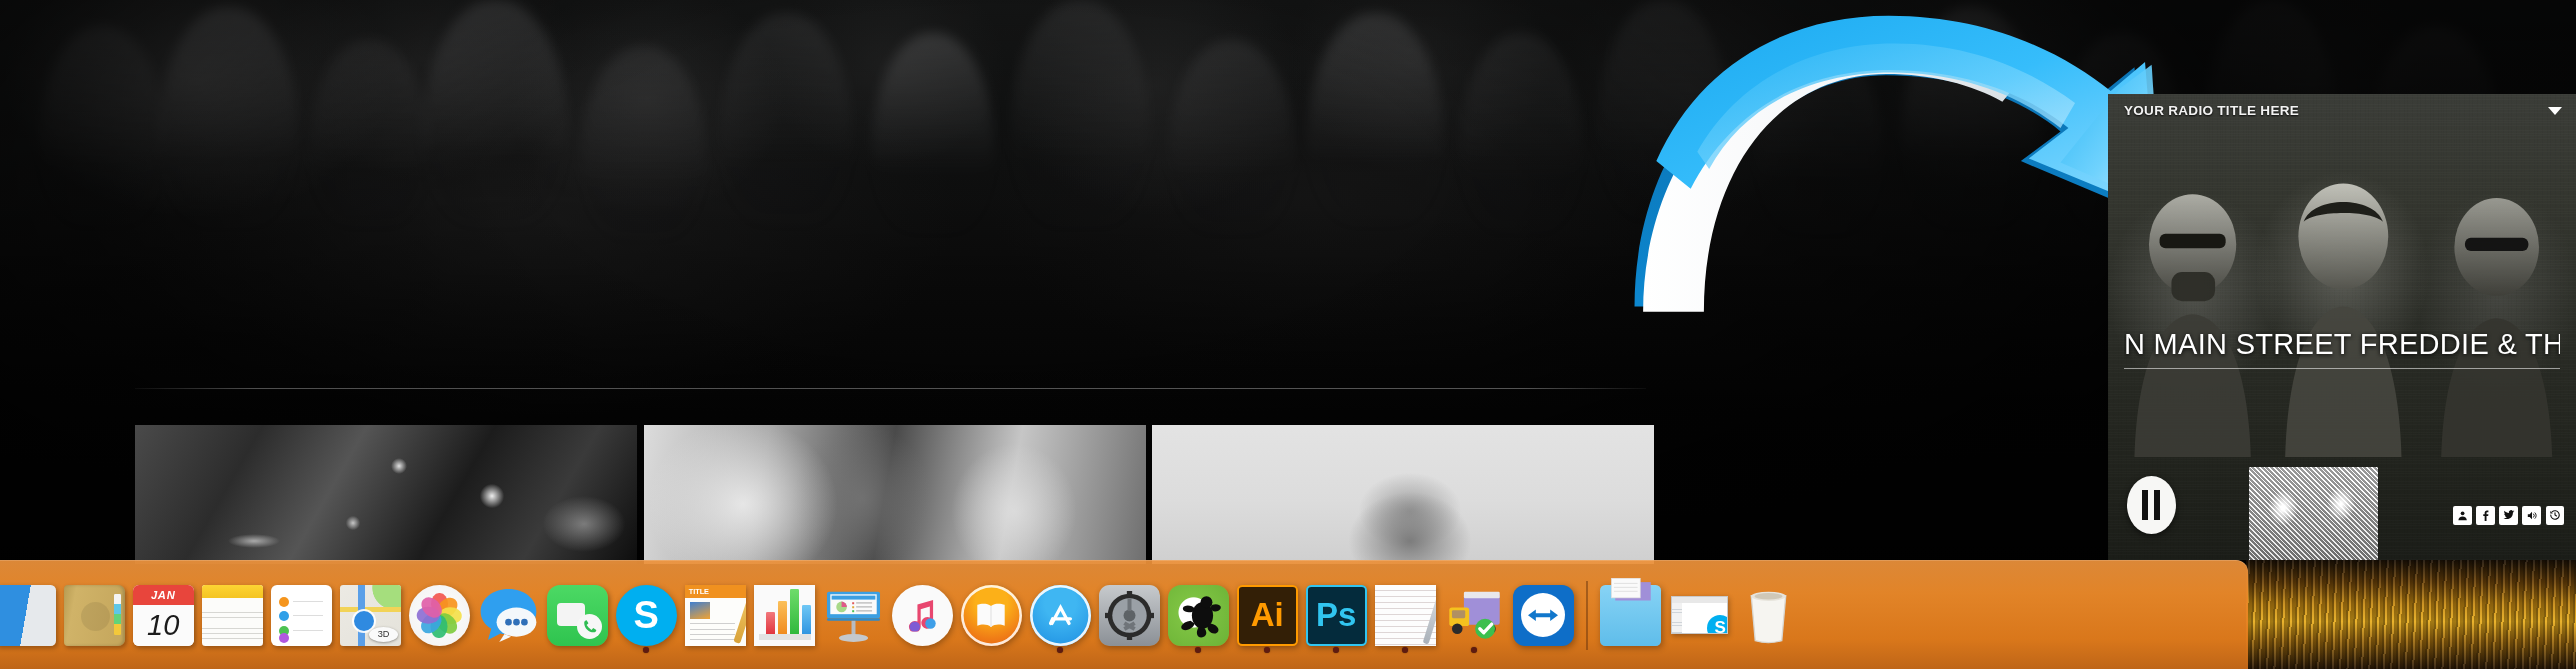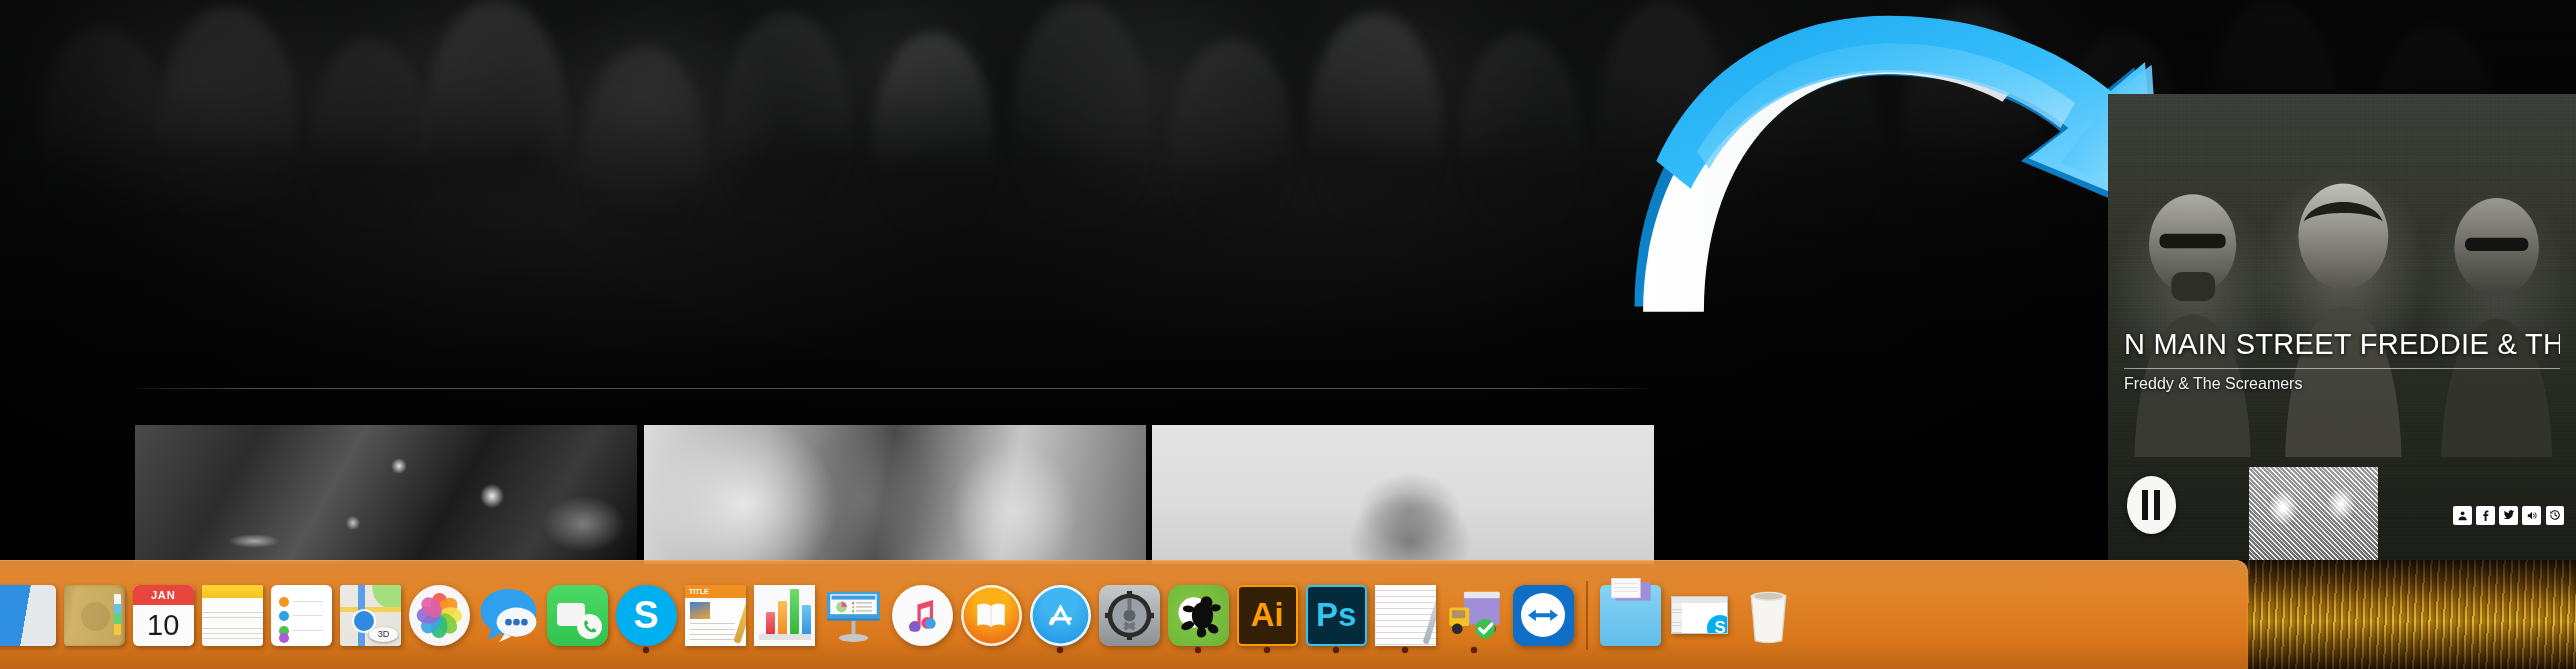--- a/index.html
+++ b/index.html
@@ -174,21 +174,21 @@
 
   
   .ico-contacts { border-radius: 4px 6.6px 6.6px 4px;
     background: linear-gradient(100deg, #b79b52 0%, #d0b368 18%, #c6a85e 85%);
     box-shadow: inset -2px 0 3.3px rgba(0,0,0,.18), 1.3px 2px 4.6px rgba(0,0,0,.3); }
   .ico-contacts::after { content:''; position:absolute; right:4px; top:9.2px; width:6.6px; height:41px;
     background: linear-gradient(180deg, #f4f4f4 0 24%, #5ec7e8 24% 48%, #63d37a 48% 72%, #f3c83a 72% 100%); border-radius:1.3px; }
   .ico-contacts .people { position:absolute; left:17px; top:17px; width:29px; height:29px; border-radius:50%;
     background: rgba(0,0,0,.08); }
 
-  .ico-calendar { border-radius: 6px; background: #fff; overflow: hidden; box-shadow: 1.3px 2px 5.3px rgba(0,0,0,.34); }
+  .ico-calendar { border-radius: 6px; background: #fff; overflow: hidden; box-shadow: 1.3px 2px 5.3px rgba(0,0,0,.34); font-style: italic; }
   .ico-calendar .cal-top { height: 20px; background: #e8453c; color: #fff; font-size: 11.2px; font-weight: bold;
     display: flex; align-items: center; justify-content: center; letter-spacing: 0.7px; }
   .ico-calendar .cal-day { height: 41px; color: #1b1b1b; font-size: 29px; display: flex; align-items: center;
     justify-content: center; background: #fbfbfb; }
 
   .ico-notes { border-radius: 3.3px; background: #fcfcfa; overflow: hidden; box-shadow: 1.3px 2px 5.3px rgba(0,0,0,.3);
     background-image: repeating-linear-gradient(180deg, transparent 0 4.6px, #d7d7d3 4.6px 5.3px); background-position: 0 17px; }
   .ico-notes::before { content:''; position:absolute; inset:0 0 auto 0; height:13.2px;
     background: linear-gradient(180deg,#fdd433,#f4c422); }
 
@@ -387,25 +387,28 @@
 
       <ellipse cx="356" cy="96" rx="68" ry="80" fill="url(#bm2)"></ellipse>
       <path d="M268 430 C 272 286, 308 204, 356 202 C 404 204, 440 286, 444 430 Z" fill="#46463f"></path>
       <path d="M296 74 C 310 34, 402 34, 416 74 C 400 56, 312 56, 296 74 Z" fill="#1b1b16"></path>
 
       <ellipse cx="588" cy="112" rx="64" ry="74" fill="url(#bm3)"></ellipse>
       <path d="M504 430 C 508 298, 542 222, 588 220 C 634 222, 668 298, 672 430 Z" fill="#35352f"></path>
       <rect x="540" y="98" width="96" height="20" rx="9" fill="#101010"></rect>
     </svg>
 
+    <div class="widget-header">
+      <span class="widget-title">YOUR RADIO TITLE HERE</span>
+      <span class="widget-caret"></span>
+    </div>
 
     <div class="widget-nowplaying">
       <div class="np-track">N MAIN STREET FREDDIE &amp; THE</div>
       <div class="np-rule"></div>
-      <div class="np-artist">Freddy &amp; The Screamers</div>
     </div>
 
     <div class="play-btn" title="Pause">
       <i></i>
       <i></i>
     </div>
 
     <div class="album-art" title="black and white duo photo"></div>
 
     <div class="social-bar">

